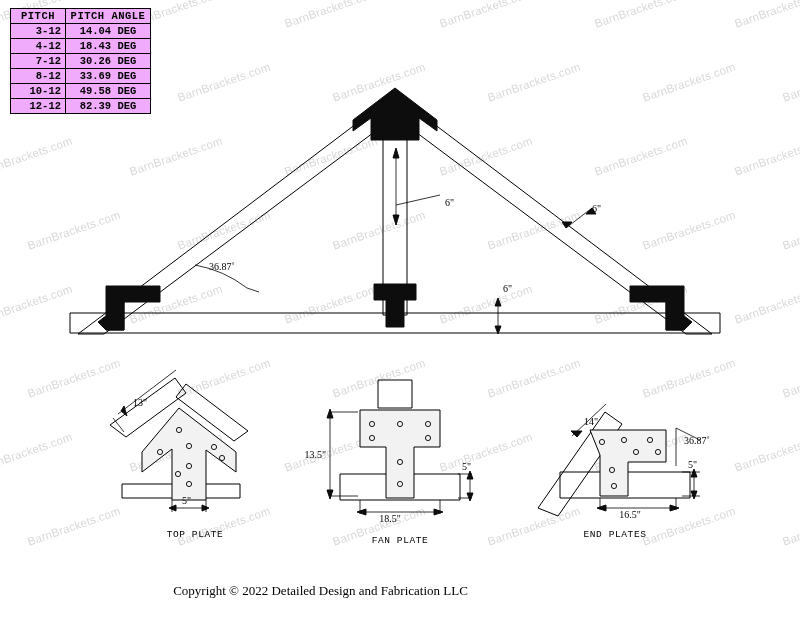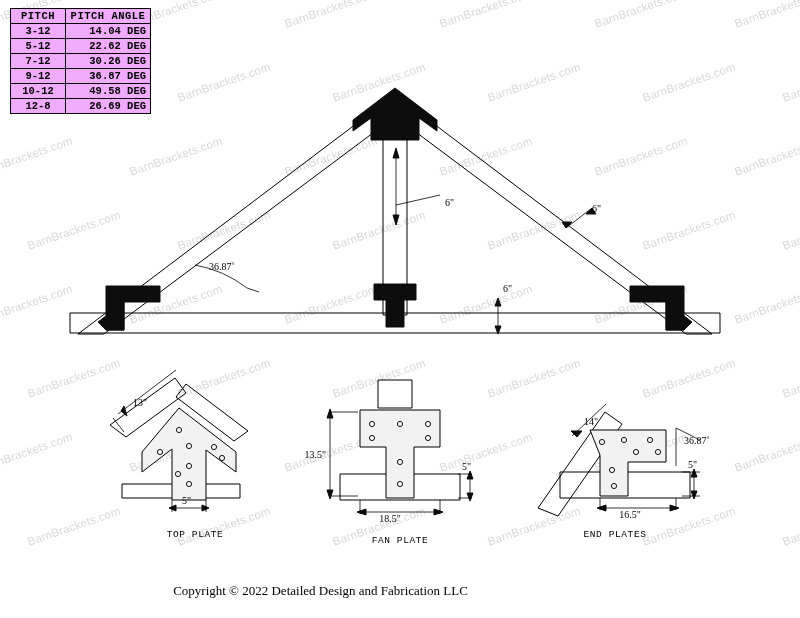--- a/index.html
+++ b/index.html
@@ -13,22 +13,22 @@
       transform:rotate(-19deg);transform-origin:left center;
       letter-spacing:.2px;}
 
   
   .pitch-table{position:absolute;left:10px;top:8px;border-collapse:collapse;}
   .pitch-table th,.pitch-table td{
       border:1px solid #000;font-family:Liberation Mono, monospace;
       font-size:10.5px;font-weight:bold;text-align:center;
       padding:1px 4px;background:#f0abfc;}
   .pitch-table th{font-size:10.5px;letter-spacing:.5px;}
-  .pitch-table td.col0{width:46px;}
-  .pitch-table td.col1{width:76px;text-align:right;}
+  .pitch-table td.col0{width:46px;text-align:right;}
+  .pitch-table td.col1{width:76px;}
 
   
   svg{position:absolute;left:0;top:0;}
   .ln{stroke:#000;fill:none;}
   .thin{stroke-width:1;}
   .blk{fill:#0d0d0d;stroke:#0d0d0d;stroke-width:1;}
   .plate{fill:#f2f2f2;stroke:#000;stroke-width:1;}
   .hole{fill:#f2f2f2;stroke:#000;stroke-width:.9;}
   .dim{stroke:#000;stroke-width:.8;fill:none;}
   .txt-it{font-family:"Liberation Serif",serif;font-size:10px;fill:#000;}
@@ -100,38 +100,38 @@
         <th>PITCH</th>
         <th>PITCH ANGLE</th>
       </tr>
     </thead>
     <tbody id="pitch-body">
         <tr>
           <td class="col0">3-12</td>
           <td class="col1">14.04 DEG</td>
         </tr>
         <tr>
-          <td class="col0">5-12</td>
-          <td class="col1">22.62 DEG</td>
+          <td class="col0">4-12</td>
+          <td class="col1">18.43 DEG</td>
         </tr>
         <tr>
           <td class="col0">7-12</td>
           <td class="col1">30.26 DEG</td>
         </tr>
         <tr>
-          <td class="col0">9-12</td>
-          <td class="col1">36.87 DEG</td>
+          <td class="col0">8-12</td>
+          <td class="col1">33.69 DEG</td>
         </tr>
         <tr>
           <td class="col0">10-12</td>
           <td class="col1">49.58 DEG</td>
         </tr>
         <tr>
-          <td class="col0">12-8</td>
-          <td class="col1">26.69 DEG</td>
+          <td class="col0">12-12</td>
+          <td class="col1">82.39 DEG</td>
         </tr>
       </tbody>
   </table>
 
   <svg width="800" height="618" viewBox="0 0 800 618">
 
     <g>
 
       <g>
         <path class="ln thin" d="M70,333 L720,333 L720,313 L70,313 Z"></path>

